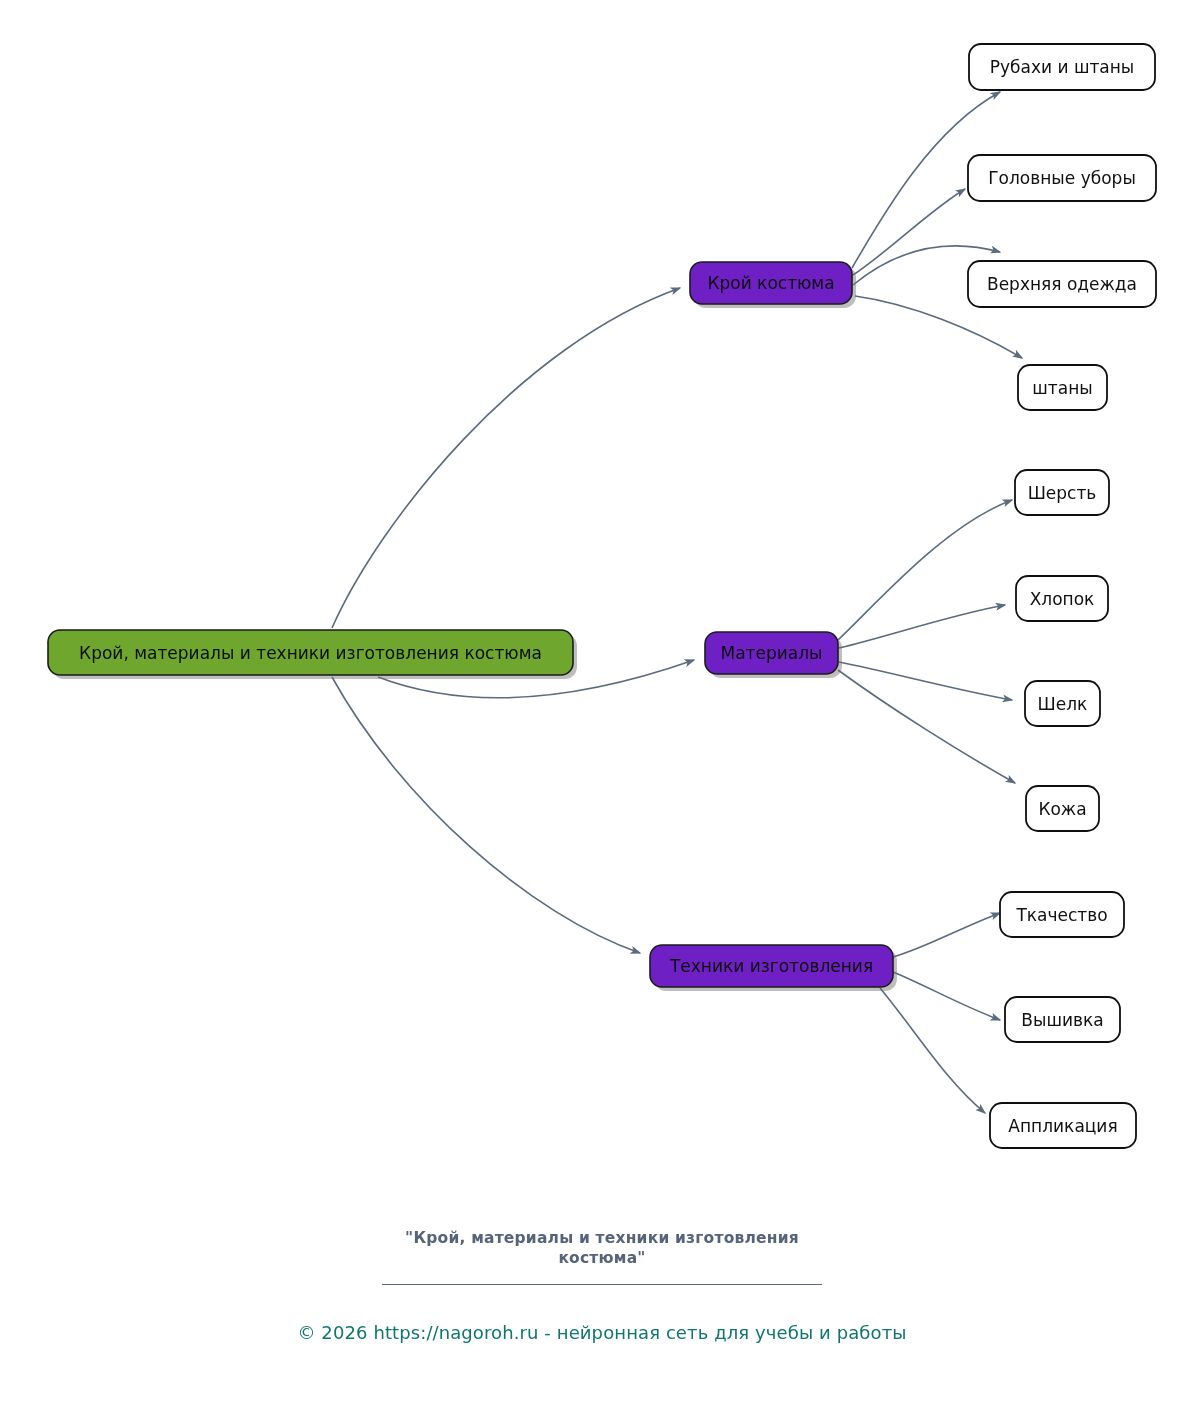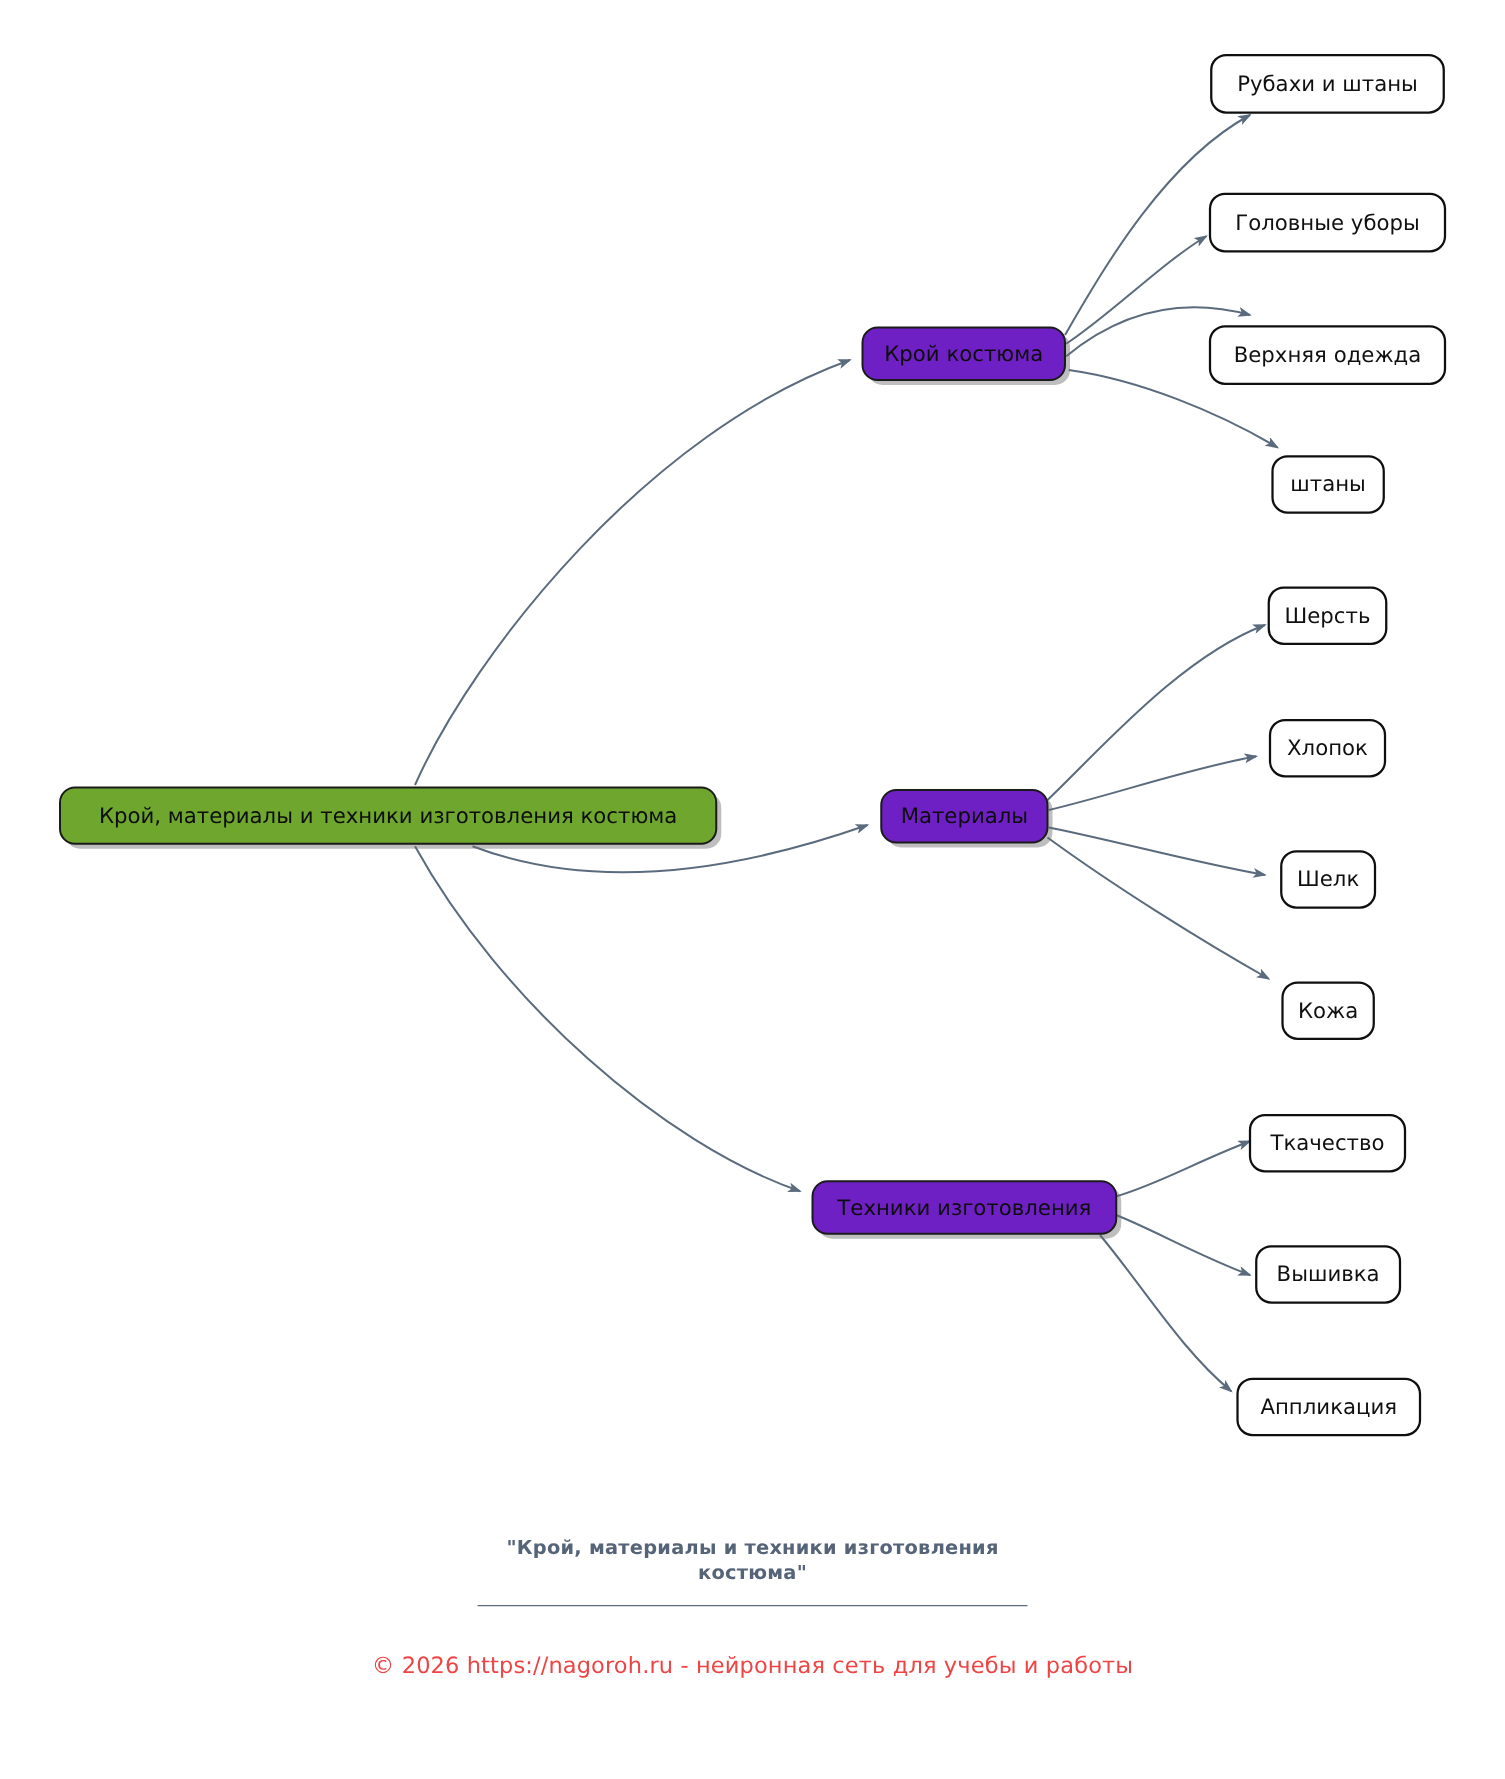--- a/index.html
+++ b/index.html
@@ -92,21 +92,21 @@
     border-top: 1.5px solid #5d6b80;
   }
   .footer-line {
     position: absolute;
     left: 0;
     right: 0;
     top: 1322px;
     text-align: center;
     font-family: "DejaVu Sans", sans-serif;
     font-size: 18px;
-    color: #ef4444;
+    color: #0f766e;
     letter-spacing: 0.1px;
   }
 </style>
 </head>
 <body>
 
 <div id="diagram-root">
   <svg class="canvas" viewBox="0 0 1204 1423" xmlns="http://www.w3.org/2000/svg">
     <defs>
       <marker id="arrowhead" markerWidth="11" markerHeight="8" refX="9.5" refY="4" orient="auto" markerUnits="userSpaceOnUse">

